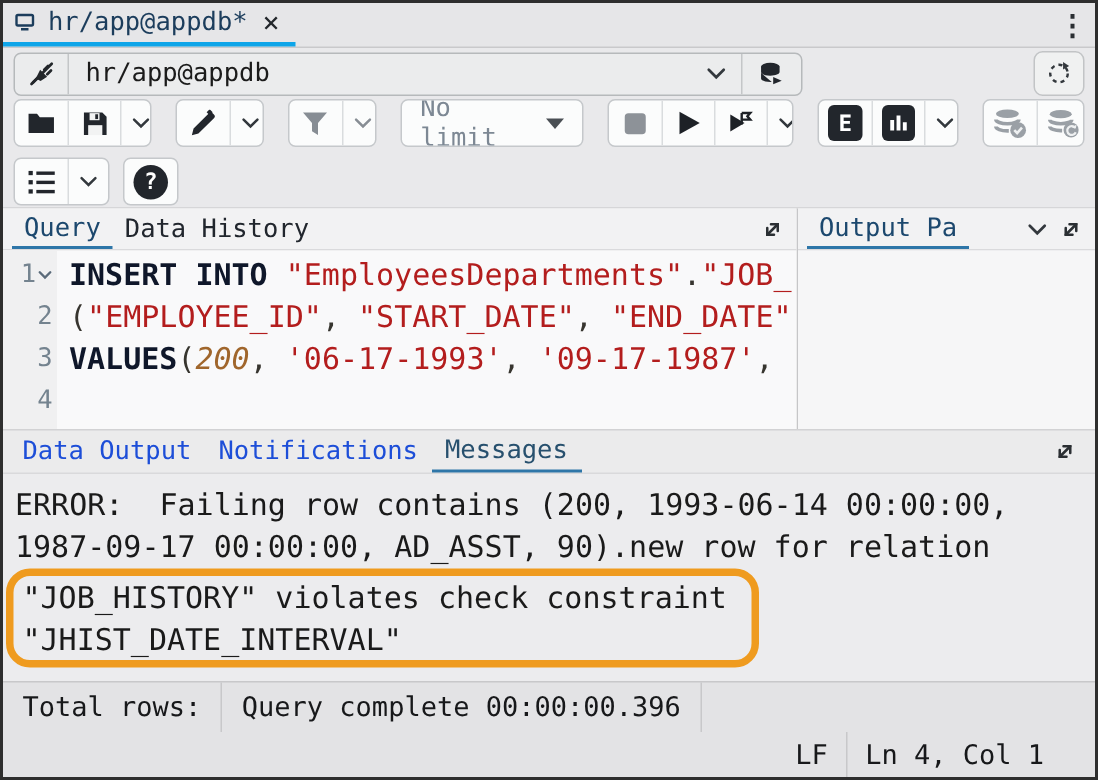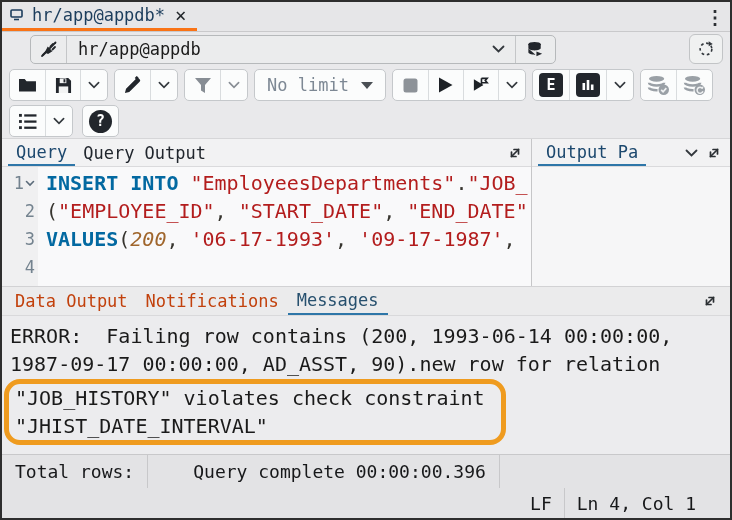--- a/index.html
+++ b/index.html
@@ -7,36 +7,36 @@
   .c { display: flex; align-items: center; justify-content: center; }
 
   .app {
     position: relative; width: 732px; height: 520px;
     border: 2px solid #2e2e2e; background: #e9e9eb;
     color: #1f1f1f; overflow: hidden;
   }
 
   
   .tabbar { height: 30px; display: flex; align-items: stretch; background: #e6e6e8; border-bottom: 1px solid #c9c9cb; }
-  .doc-tab { display: flex; align-items: center; gap: 7px; padding: 0 10px 0 8px; border-bottom: 3px solid #f97316; }
+  .doc-tab { display: flex; align-items: center; gap: 7px; padding: 0 10px 0 8px; border-bottom: 3px solid #0ea5e9; }
   .doc-title { font-size: 17px; color: #1c3d5c; }
   .doc-close { font-size: 19px; color: #23272b; line-height: 1; margin-left: 3px; }
   .kebab { margin-left: auto; width: 30px; display: flex; align-items: center; justify-content: center; font-size: 19px; font-weight: bold; color: #2b2f33; }
 
   
   .connrow { height: 34px; display: flex; align-items: center; padding: 0 7px; background: #e9e9eb; }
-  .conn-combo { width: 526px; height: 29px; border: 1px solid #b6b9bb; border-radius: 5px; background: #ebeced; display: flex; align-items: stretch; overflow: hidden; margin-left: 21px; }
+  .conn-combo { width: 526px; height: 29px; border: 1px solid #b6b9bb; border-radius: 5px; background: #ebeced; display: flex; align-items: stretch; overflow: hidden; }
   .conn-icon-cell { width: 36px; border-right: 1px solid #c4c6c8; }
   .conn-value { flex: 1; display: flex; align-items: center; padding-left: 11px; font-size: 17px; color: #1b1b1b; }
   .conn-chev { width: 34px; }
   .conn-db-cell { width: 40px; border-left: 1px solid #c4c6c8; }
   .reset-btn { margin-left: auto; width: 34px; height: 30px; border: 1px solid #c2c4c6; border-radius: 6px; background: #f0f1f1; }
 
   
-  .toolbar { height: 38px; display: flex; align-items: center; padding: 0 7px; gap: 6px; }
+  .toolbar { height: 38px; display: flex; align-items: flex-start; padding: 0 7px; gap: 16px; }
   .toolbar2 { height: 34px; display: flex; align-items: center; padding: 0 7px; gap: 9px; }
   .grp { display: flex; align-items: stretch; height: 32px; background: #fbfcfc; border: 1px solid #c5c8cb; border-radius: 5px; overflow: hidden; }
   .tbtn { min-width: 35px; padding: 0 6px; display: flex; align-items: center; justify-content: center; }
   .tbtn + .tbtn { border-left: 1px solid #d9dcde; }
   .tbtn.narrow { min-width: 27px; padding: 0 4px; }
   .limit-btn { padding: 0 12px; display: flex; align-items: center; gap: 12px; font-size: 17px; color: #7d8894; }
   .caret-down { width: 0; height: 0; border-left: 6px solid transparent; border-right: 6px solid transparent; border-top: 7px solid #4a4f54; }
   .badge { width: 24px; height: 24px; border-radius: 4px; background: #22262c; color: #ffffff; font-size: 15px; font-weight: bold; }
   .help-circle { width: 23px; height: 23px; border-radius: 50%; background: #22262c; color: #fff; font-size: 15px; font-weight: bold; }
 
@@ -47,37 +47,37 @@
   .pane-tabs { height: 28px; display: flex; align-items: stretch; padding: 0 6px; font-size: 17px; background: #f2f2f3; border-bottom: 1px solid #dadadc; }
   .ptab { display: flex; align-items: center; padding: 0 8px; color: #21262d; }
   .ptab.active { color: #1c486e; border-bottom: 2px solid #2e76a8; }
   .pane-tools { margin-left: auto; display: flex; align-items: center; gap: 8px; padding-right: 2px; }
 
   .code-area { flex: 1; display: flex; font-size: 20px; line-height: 28px; background: #f9f9fa; overflow: hidden; }
   .gutter { width: 36px; background: #f0f0f1; color: #74838f; text-align: right; font-size: 17px; padding-top: 2px; }
   .gut-row { height: 28px; display: flex; align-items: center; justify-content: flex-end; padding-right: 3px; gap: 1px; }
   .code-col { flex: 1; padding: 2px 0 0 8px; white-space: pre; overflow: hidden; color: #37352f; }
   .code-line { height: 28px; }
-  .kw { color: #0369a1; font-weight: bold; }
+  .kw { color: #0f172a; font-weight: bold; }
   .str { color: #b31d1d; }
   .nm { color: #a0662c; font-style: italic; }
   .scratch-body { flex: 1; background: #f6f6f7; }
 
   
   .out-tabs { height: 30px; background: #ebebec; border-top: 1px solid #d2d2d4; border-bottom: 1px solid #d9d9db; display: flex; align-items: stretch; padding: 0 4px; font-size: 17px; }
-  .otab { display: flex; align-items: center; padding: 0 9px; color: #c2410c; }
+  .otab { display: flex; align-items: center; padding: 0 9px; color: #1d4ed8; }
   .otab.active { color: #27506e; border-bottom: 2px solid #2e76a8; }
   .out-tools { margin-left: auto; display: flex; align-items: center; padding-right: 8px; }
 
   .messages { height: 138px; background: #ececee; padding: 6px 0 0 8px; font-size: 20px; line-height: 28px; overflow: hidden; color: #1a1a1a; }
   .msg-line { white-space: pre; height: 28px; }
   .hl-box { width: fit-content; border: 5px solid #ef9b1f; border-radius: 16px; padding: 0 16px 0 6px; margin: 1px 0 3px -6px; }
 
   
-  .status1 { height: 34px; background: #e3e3e5; border-top: 1px solid #c8c8ca; display: flex; align-items: stretch; font-size: 18px; color: #17181a; gap: 32px; }
+  .status1 { height: 34px; background: #e3e3e5; border-top: 1px solid #c8c8ca; display: flex; align-items: stretch; font-size: 18px; color: #17181a; }
   .scell { display: flex; align-items: center; padding: 0 13px; border-right: 1px solid #c8c8ca; }
   .status2 { height: 30px; background: #e3e3e5; display: flex; align-items: stretch; justify-content: flex-end; font-size: 18px; color: #17181a; padding-right: 22px; }
   .scell2 { display: flex; align-items: center; padding: 0 12px; }
   .scell2.sep { border-right: 1px solid #c8c8ca; }
 
   svg { display: block; }
 </style>
 </head>
 <body>
 
@@ -272,21 +272,21 @@
       <div class="tbtn">
         <span class="help-circle c">?</span>
       </div>
     </div>
   </div>
 
   <div class="workspace">
     <div class="editor-pane">
       <div class="pane-tabs">
         <div class="ptab active">Query</div>
-        <div class="ptab">Query Output</div>
+        <div class="ptab">Data History</div>
         <div class="pane-tools">
           <span>
             <svg width="16" height="16" viewBox="0 0 16 16" fill="none" stroke="#2b2f33" stroke-width="1.7" stroke-linecap="round">
                 <path d="M4.5 11.5 L11.5 4.5"></path>
                 <path d="M7 4.5 h4.5 v4.5"></path>
                 <path d="M9 11.5 h-4.5 v-4.5"></path>
               </svg>
           </span>
         </div>
       </div>

